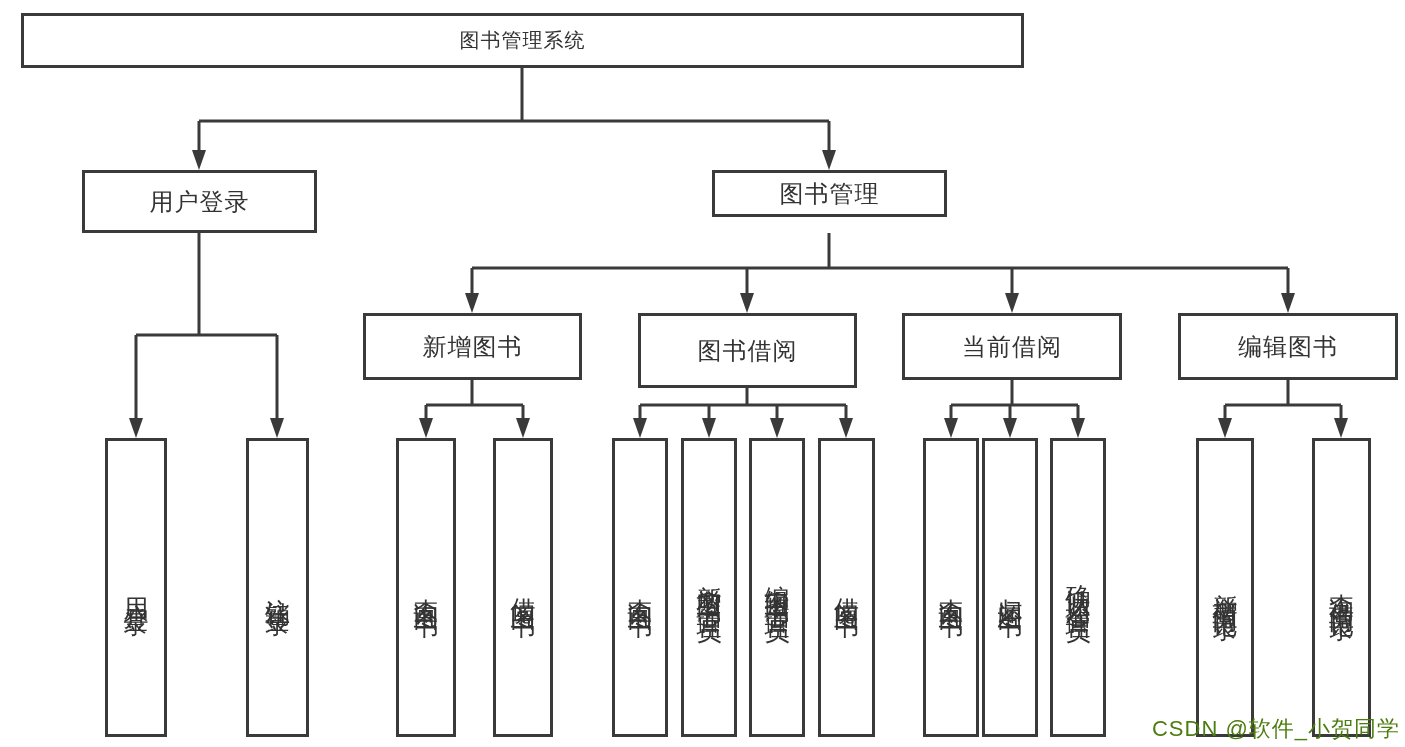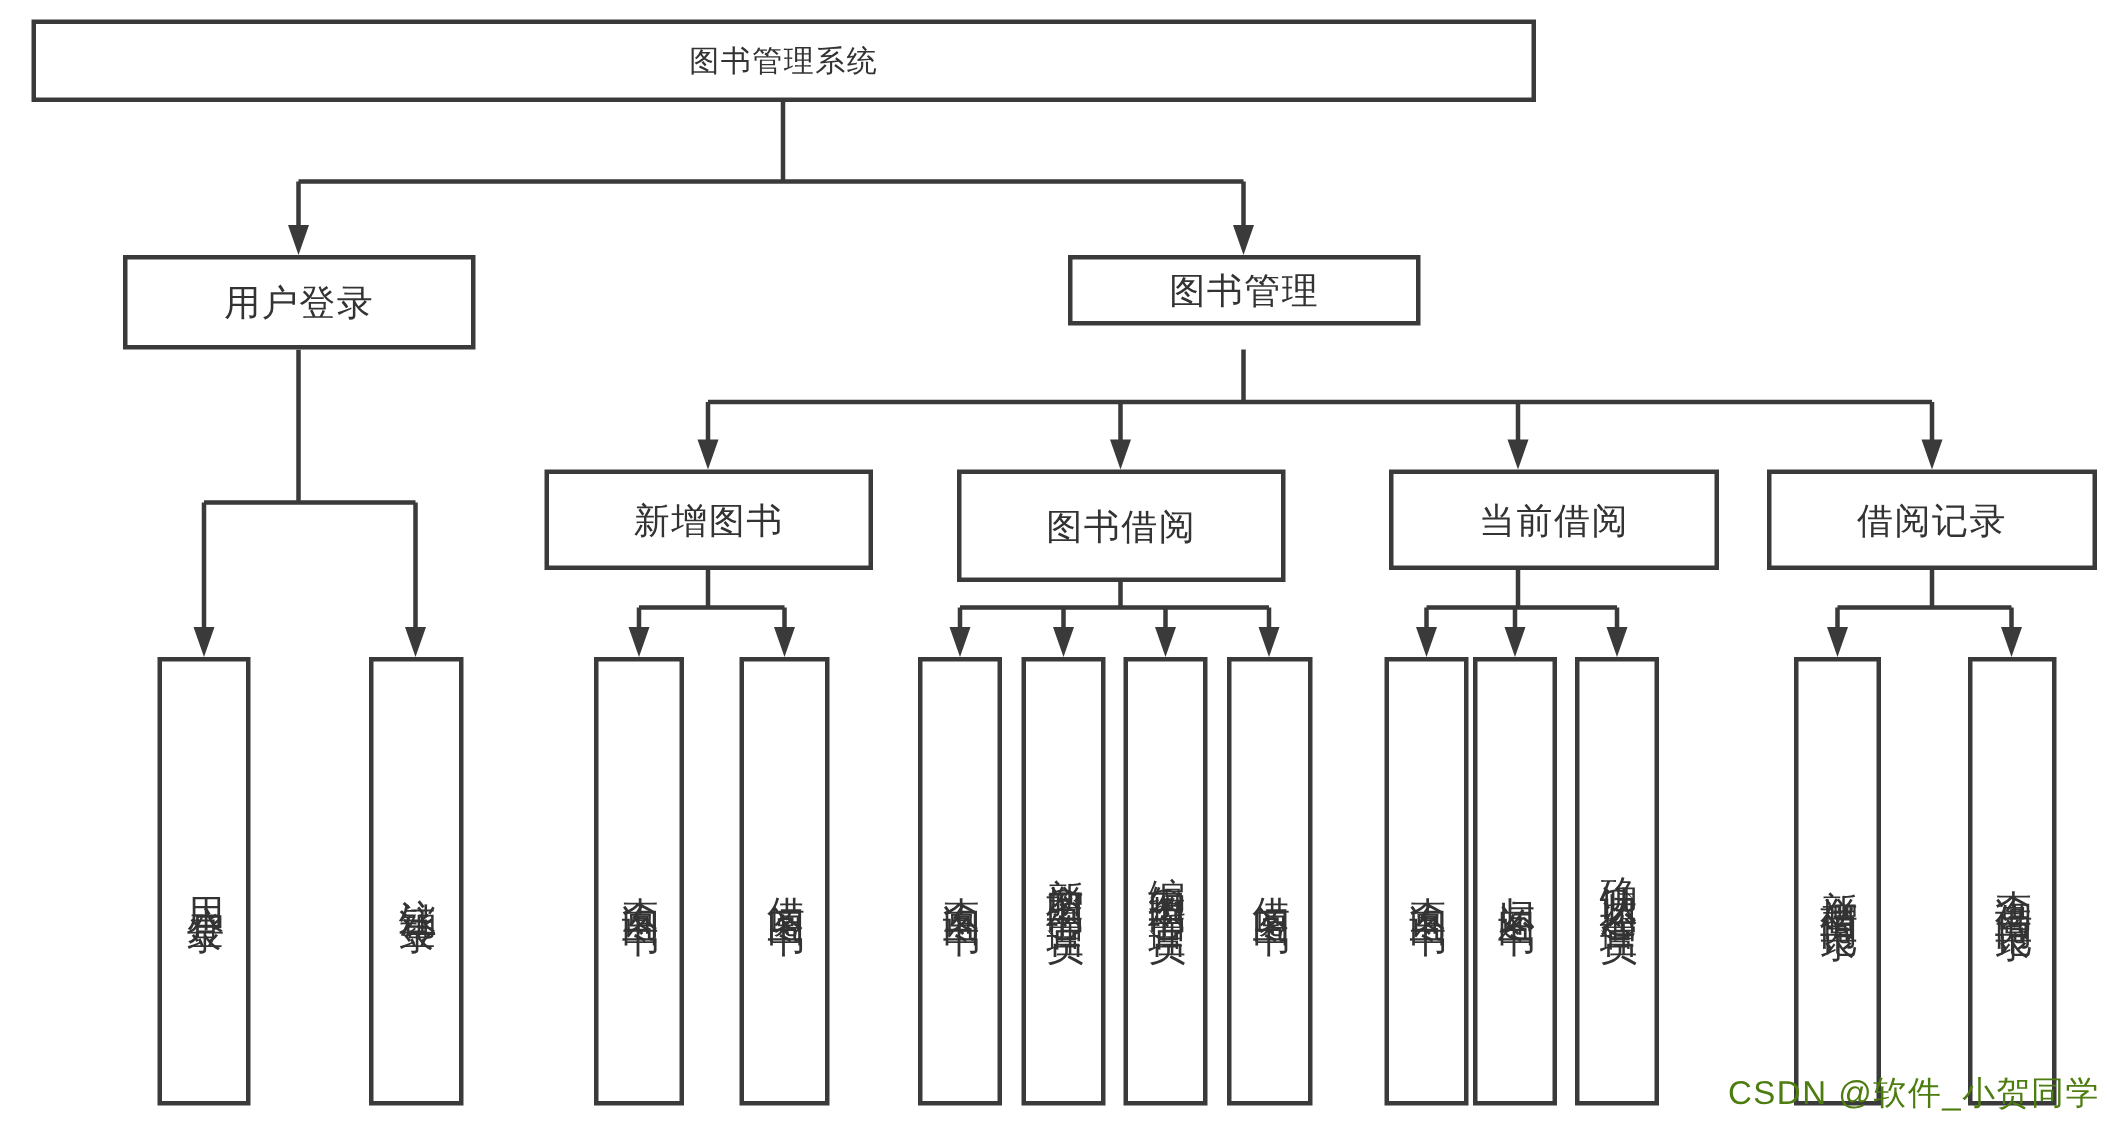--- a/index.html
+++ b/index.html
@@ -21,21 +21,21 @@
     align-items:center;
     justify-content:center;
     z-index:2;
   }
   .h-node{font-size:24px;letter-spacing:1px;}
   #n-root{left:21px;top:13px;width:1003px;height:55px;font-size:20px;}
   #n-user-login{left:82px;top:170px;width:235px;height:63px;}
   #n-book-mgmt{left:712px;top:170px;width:235px;height:47px;}
   #n-new-book{left:363px;top:313px;width:219px;height:67px;}
   #n-book-borrow{left:638px;top:313px;width:219px;height:75px;text-align:center;}
-  #n-current-borrow{left:902px;top:313px;width:220px;height:67px;margin-left:24px;}
+  #n-current-borrow{left:902px;top:313px;width:220px;height:67px;}
   #n-borrow-record{left:1178px;top:313px;width:220px;height:67px;}
   .v-node{
     top:438px;height:299px;
     writing-mode:vertical-rl;
     text-orientation:mixed;
     font-size:25px;
     letter-spacing:5px;
     line-height:1;
   }
   #n-l-user-login{left:105px;width:62px;}
@@ -110,21 +110,21 @@
   </svg>
 
   <div class="node h-node" id="n-root">图书管理系统</div>
 
   <div class="node h-node" id="n-user-login">用户登录</div>
   <div class="node h-node" id="n-book-mgmt">图书管理</div>
 
   <div class="node h-node" id="n-new-book">新增图书</div>
   <div class="node h-node" id="n-book-borrow">图书借阅</div>
   <div class="node h-node" id="n-current-borrow">当前借阅</div>
-  <div class="node h-node" id="n-borrow-record">借阅记录</div>
+  <div class="node h-node" id="n-borrow-record">编辑图书</div>
 
   <div class="node v-node" id="n-l-user-login">用户登录</div>
   <div class="node v-node" id="n-l-logout">注销登录</div>
 
   <div class="node v-node" id="n-l-query-1">查询图书</div>
   <div class="node v-node" id="n-l-borrow-1">借阅图书</div>
 
   <div class="node v-node" id="n-l-query-2">查询图书</div>
   <div class="node v-node" id="n-l-add-book">新增图书（管理员）</div>
   <div class="node v-node" id="n-l-edit-book">编辑图书（管理员）</div>

